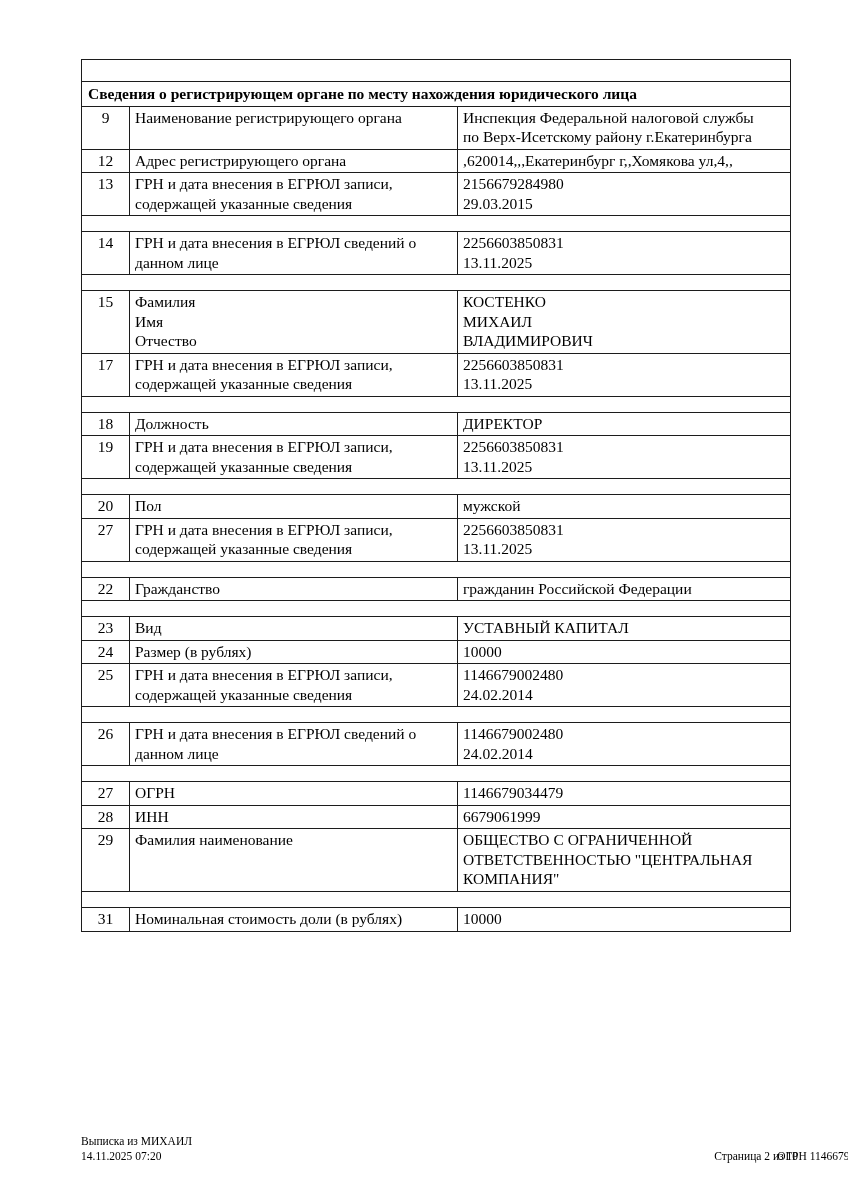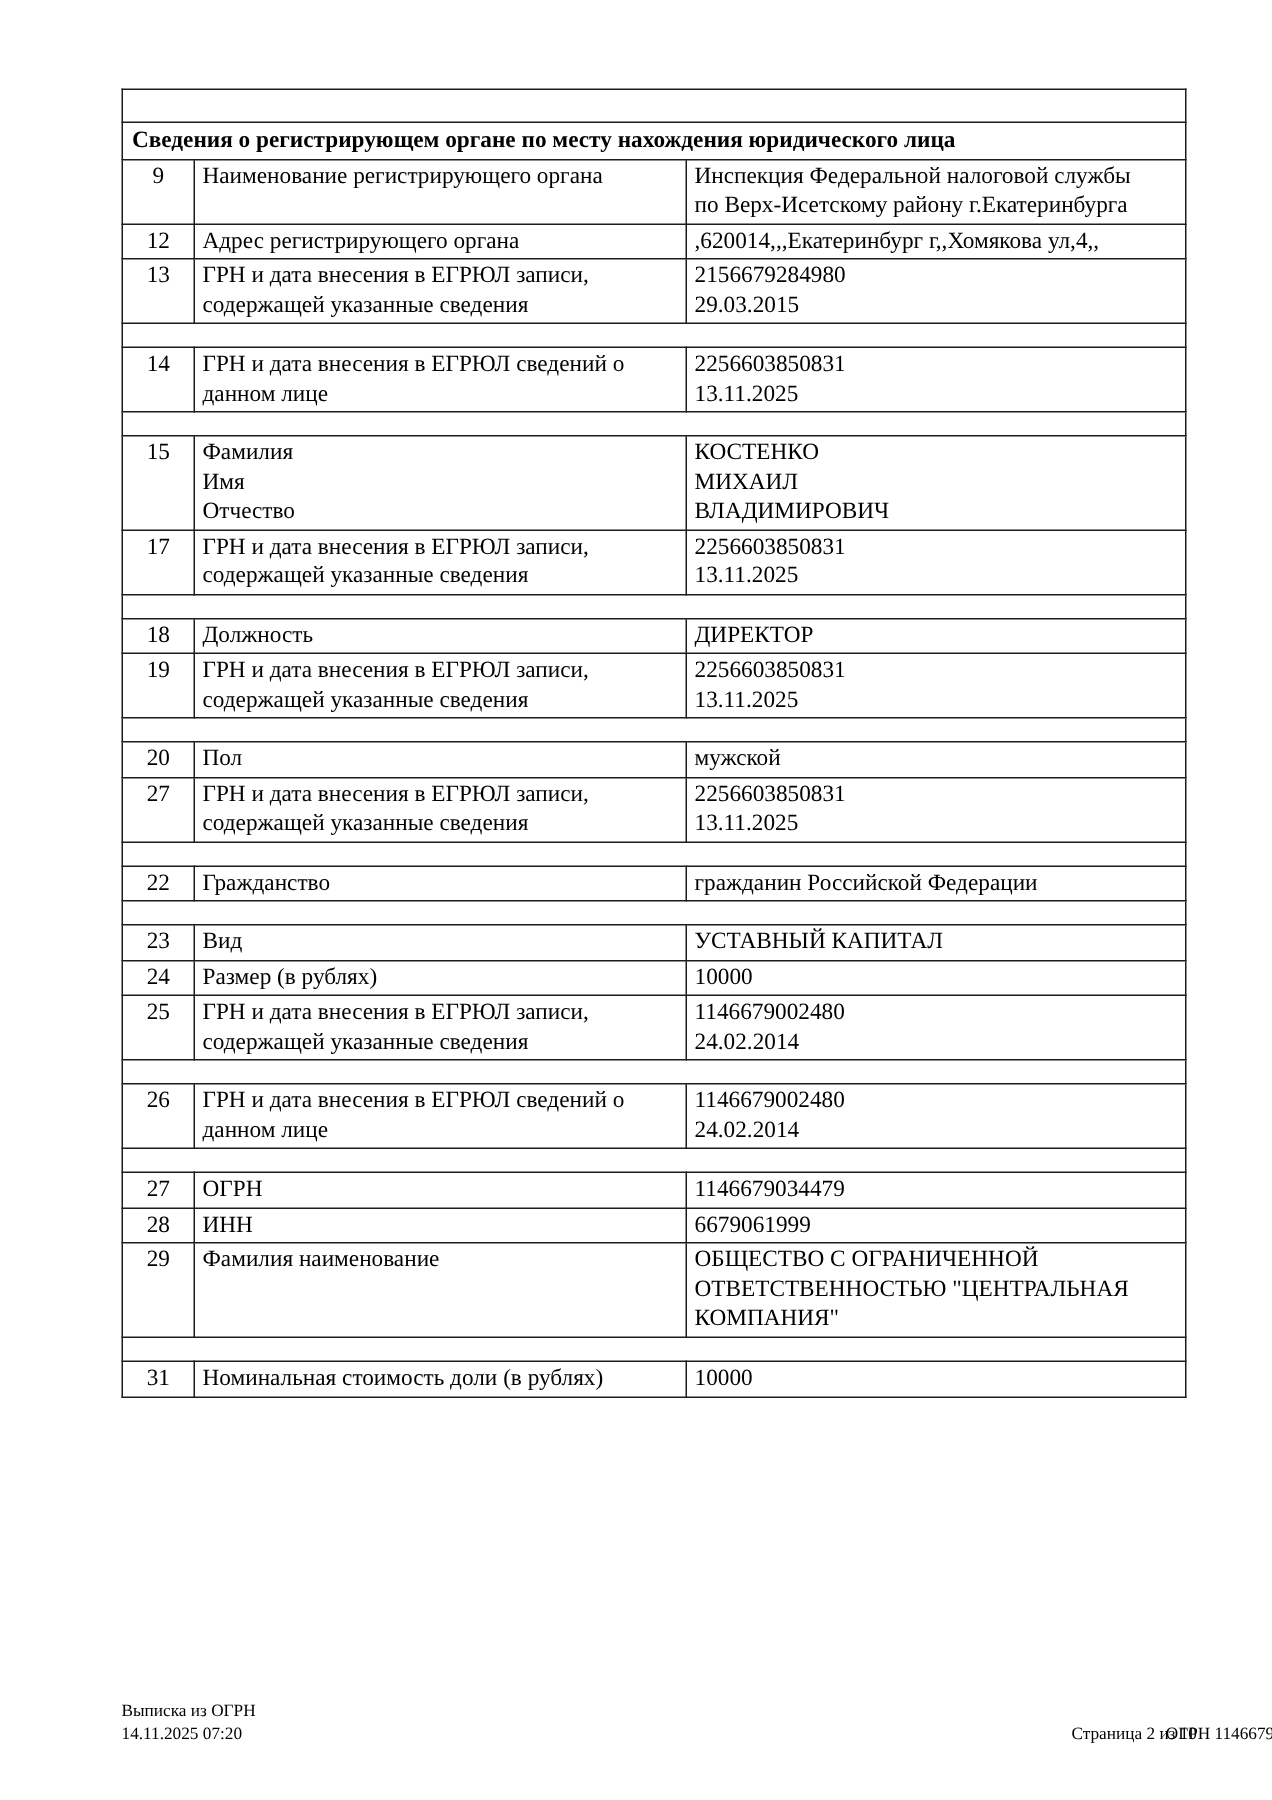--- a/index.html
+++ b/index.html
@@ -236,20 +236,20 @@
         <tr class="data-row">
           <td class="num">31</td>
           <td class="label">Номинальная стоимость доли (в рублях)</td>
           <td class="value">10000</td>
         </tr>
       </tbody>
   </table>
 
   <div class="footer">
     <div class="footer-left">
-      <div>Выписка из ОГРН</div>
+      <div>Выписка из МИХАИЛ</div>
       <div>14.11.2025 07:20</div>
     </div>
     <div class="footer-center">ОГРН 1146679002480</div>
     <div class="footer-right">Страница 2 из 10</div>
   </div>
 
 </div>
 
 </body></html>

